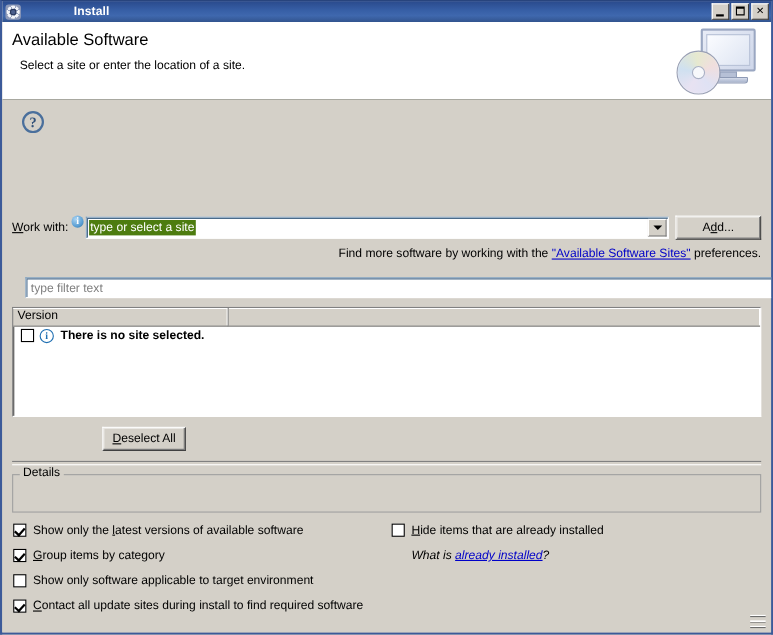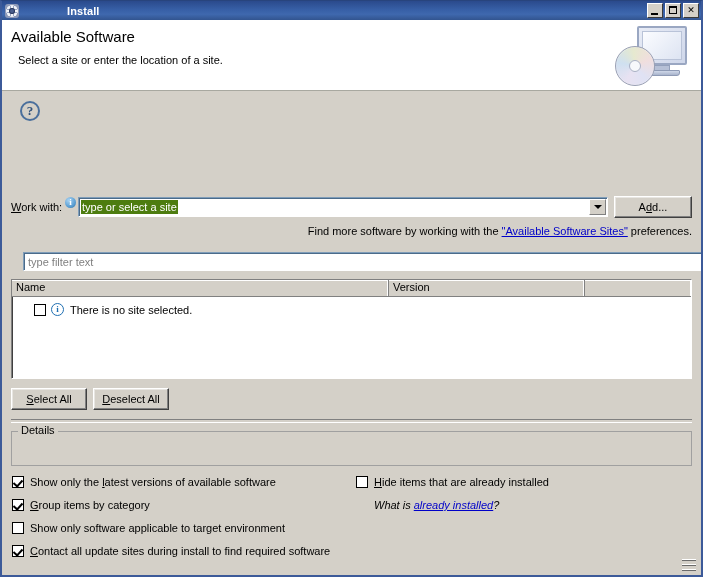--- a/index.html
+++ b/index.html
@@ -282,21 +282,21 @@
     font-size: 11px;
     padding: 1px 0 0 4px;
     box-sizing: border-box;
     overflow: hidden;
     white-space: nowrap;
   }
   .th.c1 { width: 377px; }
   .th.c2 { width: 196px; }
   .th.c3 { flex: 1 1 auto; border-right: none; }
   #tbody { padding-top: 2px; }
-  .trow { display: flex; align-items: flex-end; height: 17px; padding-left: 22px; }
+  .trow { display: flex; align-items: flex-start; height: 17px; padding-left: 7px; font-weight: bold; }
   .cbx {
     width: 12px; height: 12px;
     background: #ffffff;
     border: 1px solid #000;
     box-sizing: border-box;
     position: relative;
     flex: 0 0 auto;
   }
   .cbx.checked::after {
     content: "";
@@ -422,36 +422,32 @@
     <div id="find-more">
       <span>Find more software by working with the </span><a class="link">"Available Software Sites"</a><span> preferences.</span>
     </div>
 
     <div id="filter">
       <span id="filter-text">type filter text</span>
     </div>
 
     <div id="table">
       <div id="thead">
-        <div class="th c1">Name</div>
         <div class="th c2">Version</div>
         <div class="th c3"></div>
       </div>
       <div id="tbody">
         <div class="trow">
           <span class="cbx"></span>
           <span class="info-icon-lg"></span>
           <span class="rowtext">There is no site selected.</span>
         </div>
       </div>
     </div>
 
-    <div id="select-all" class="btn">
-      <span><span class="u">S</span><span>elect All</span></span>
-    </div>
     <div id="deselect-all" class="btn">
       <span><span class="u">D</span><span>eselect All</span></span>
     </div>
 
     <div class="hsep" id="sep1"></div>
 
     <div id="details-group"></div>
     <div id="details-legend">Details</div>
     <div id="details-grip">
       <span class="gl" style="top:0px;"></span>

